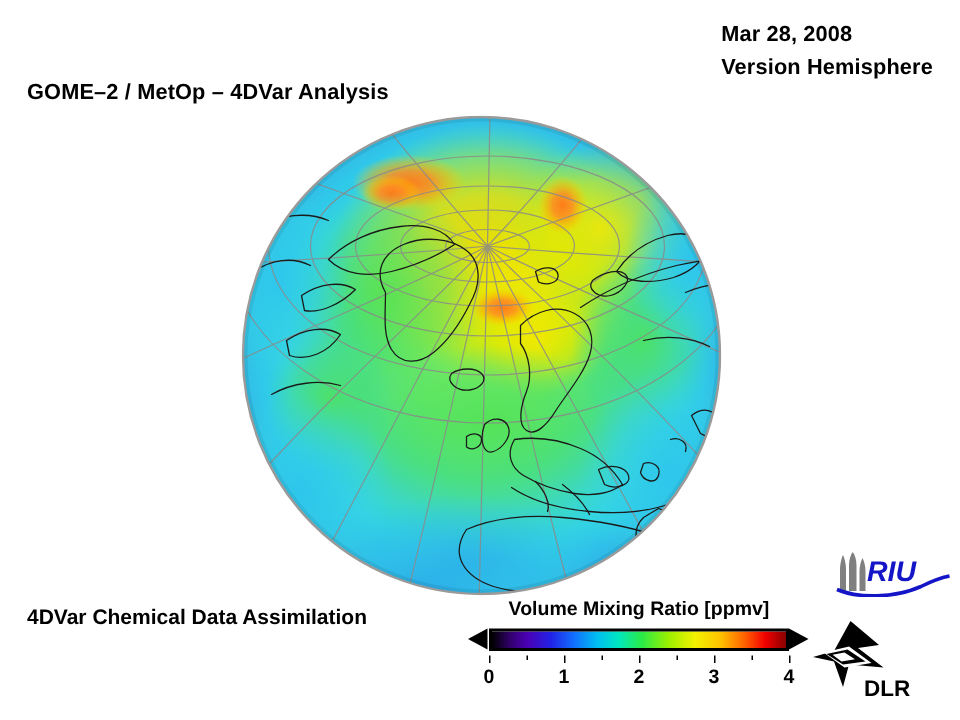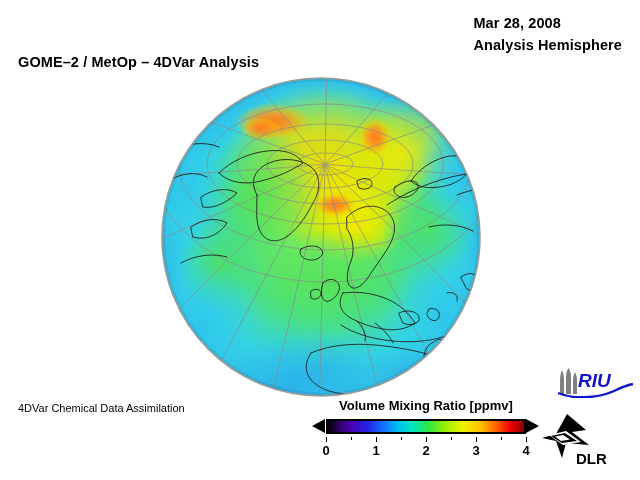--- a/index.html
+++ b/index.html
@@ -54,22 +54,22 @@
   #globe-svg { display: block; }
 
   
   #footer-text {
     position: absolute;
     left: 18px;
     top: 400px;
     line-height: 1.62;
   }
   .ft-line {
-    font-size: 11px;
-    font-weight: normal;
+    font-size: 14px;
+    font-weight: bold;
     white-space: nowrap;
   }
 
   
   #colorbar-block {
     position: absolute;
     left: 310px;
     top: 398px;
     width: 232px;
   }
@@ -170,21 +170,21 @@
 </style>
 </head>
 <body>
 
 <div id="header-left">
   <div class="hdr-line">GOME–2 / MetOp – 4DVar Analysis</div>
 </div>
 
 <div id="header-right">
   <div class="hdr-line">Mar 28, 2008</div>
-  <div class="hdr-line">Analysis Hemisphere</div>
+  <div class="hdr-line">Version Hemisphere</div>
 </div>
 
 <div id="globe-wrap">
 <svg id="globe-svg" width="320" height="320" viewBox="0 0 320 320" xmlns="http://www.w3.org/2000/svg">
   <defs>
     <clipPath id="globeClip">
           <circle cx="160" cy="160" r="159"></circle>
         </clipPath>
 
     <radialGradient id="baseRing" cx="50%" cy="50%" r="50%">

